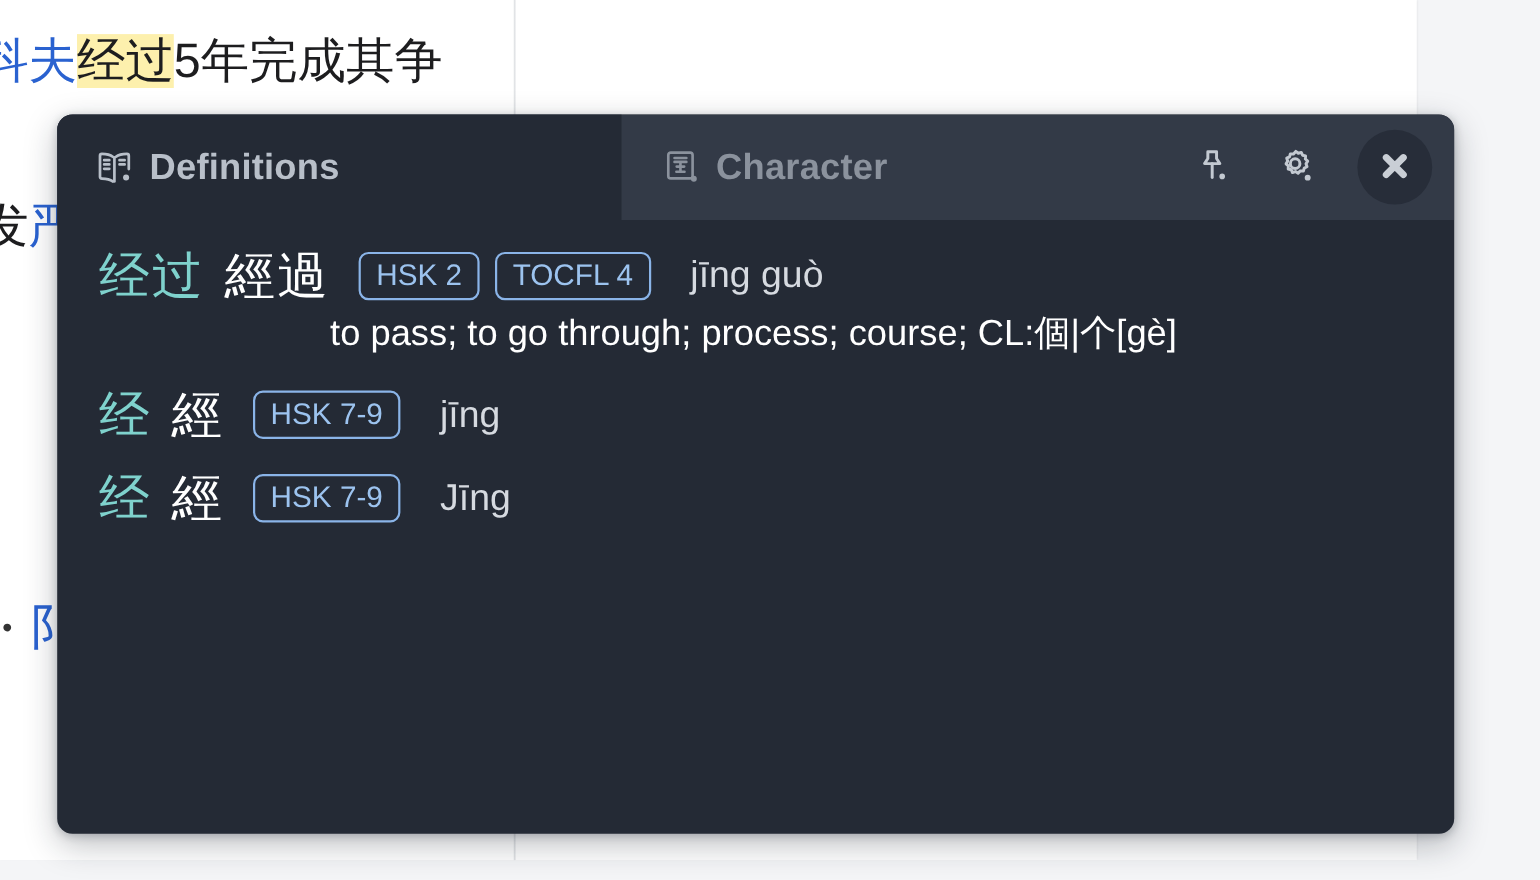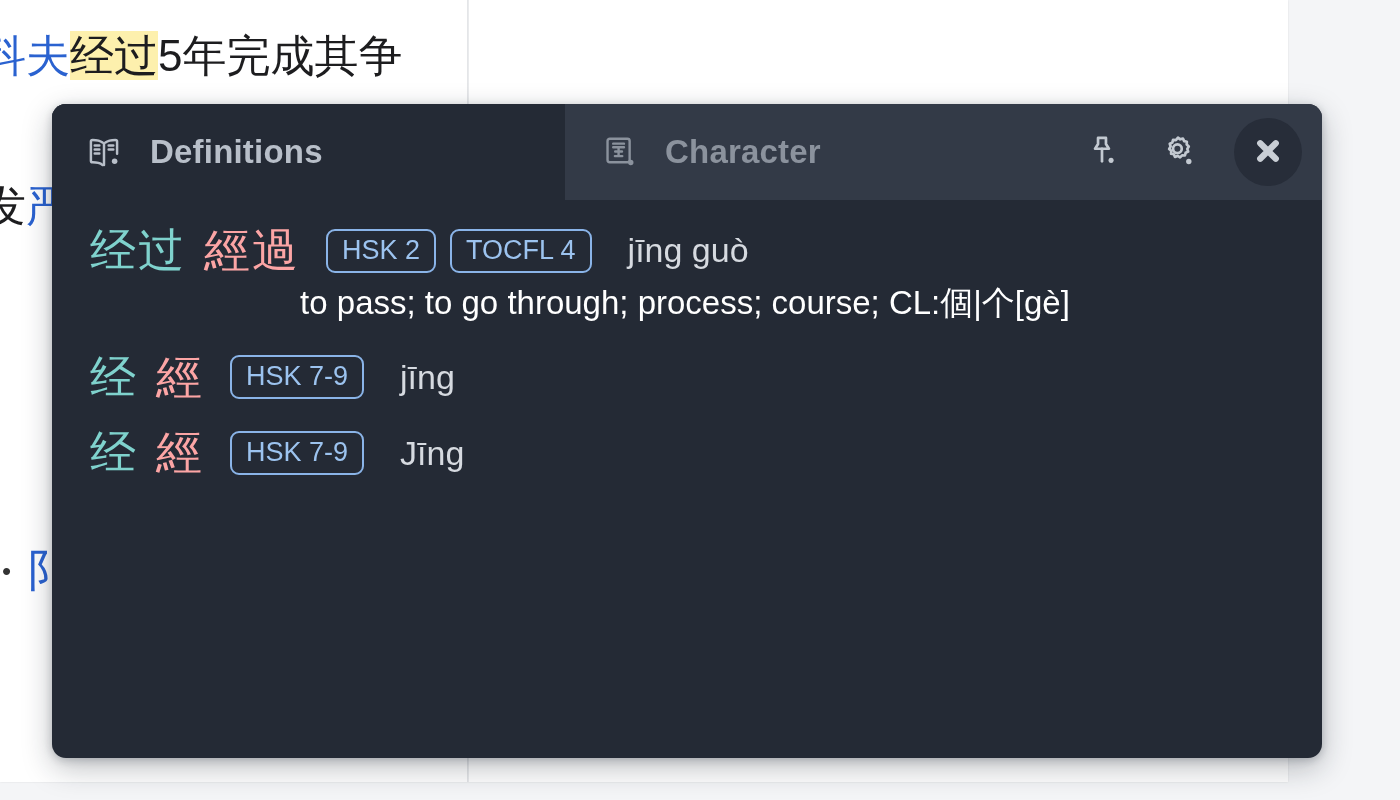--- a/index.html
+++ b/index.html
@@ -84,21 +84,21 @@
     flex: 0 0 96px;
     display: flex;
     align-items: stretch;
     background: #333a47;
     position: relative;
   }
 
   .tab {
     display: flex;
     align-items: center;
-    gap: 28px;
+    gap: 14px;
     padding: 0 34px;
     cursor: pointer;
     user-select: none;
   }
   .tab-definitions {
     width: 513px;
     background: #242a35;
   }
   .tab-character {
     background: transparent;
@@ -163,21 +163,21 @@
   }
 
   .hanzi-simp {
     font-size: 46px;
     color: #7fd2cd;
     line-height: 1.08;
     letter-spacing: 2px;
   }
   .hanzi-trad {
     font-size: 46px;
-    color: #fca5a5;
+    color: #ffffff;
     line-height: 1.08;
     letter-spacing: 2px;
     margin-left: 18px;
   }
 
   .badges {
     display: flex;
     align-items: center;
     gap: 14px;
     margin-left: 26px;

